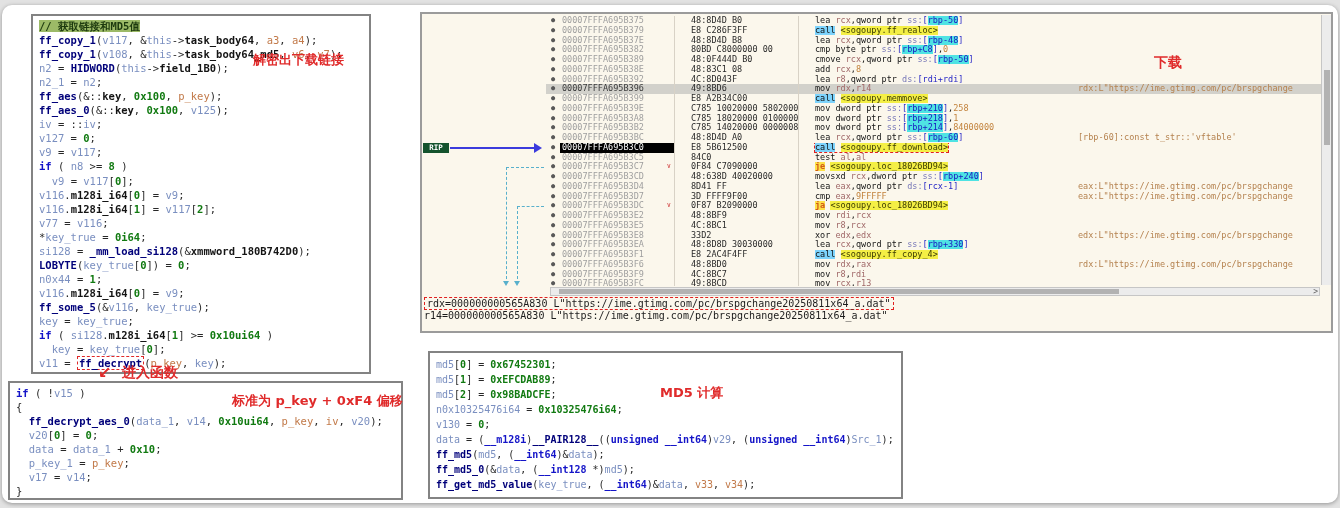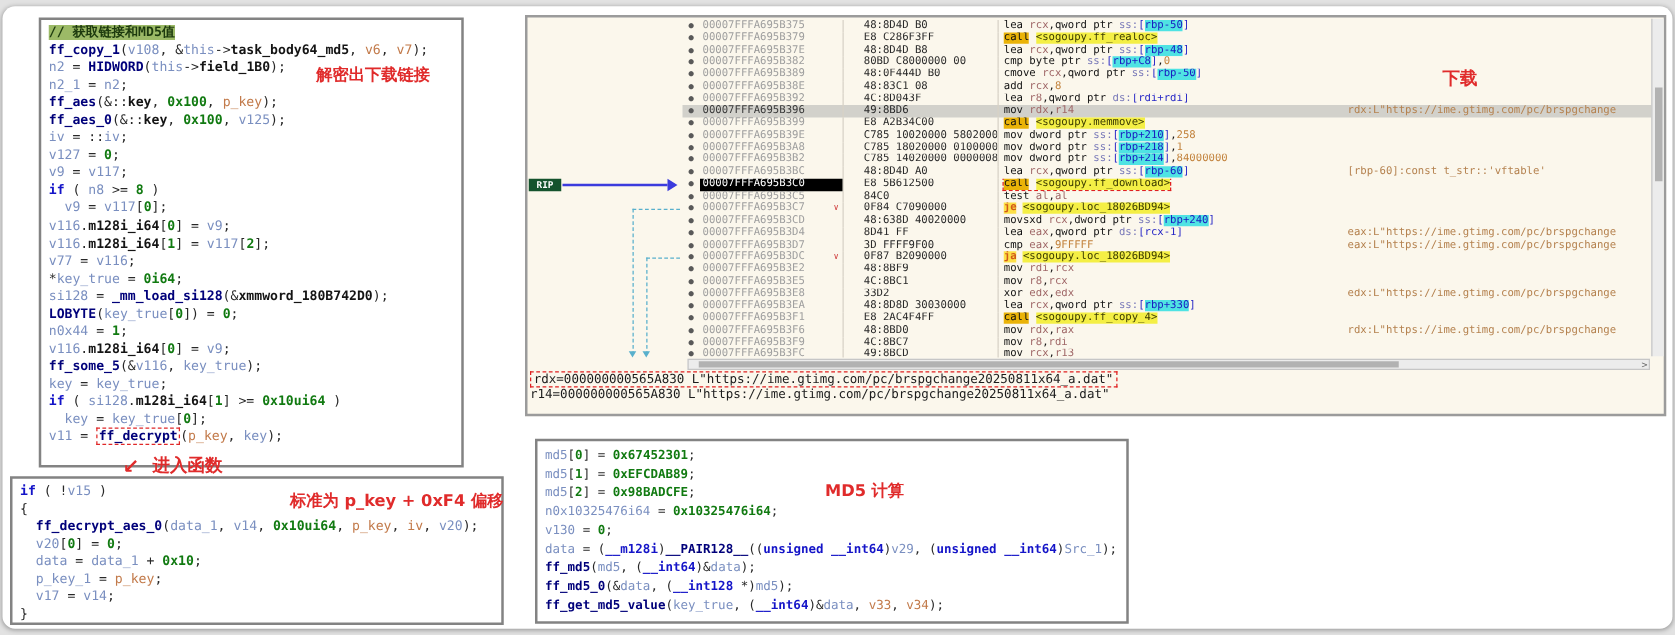--- a/index.html
+++ b/index.html
@@ -39,27 +39,27 @@
   .drow   { display:flex; height:9.75px; font-size:8.5px; line-height:9.75px; white-space:pre; }
   .drow-c { display:flex; flex:1; }
   .drow-c.sel { background:#d2d1cb; }
   .drow-c.sel .c-addr { color:#3a3a3a; }
   .c-gut   { width:124px; flex:none; }
   .c-dot   { width:14px; flex:none; text-align:center; color:#595959; font-size:7px; line-height:9.5px; }
   .c-addr  { width:114px; flex:none; color:#9f9f9f; padding-left:2px; position:relative; }
   .c-addr.rip { background:#000; color:#fff; }
   .jmark   { position:absolute; right:3px; top:0; color:#d04040; font-size:7px; }
   .c-bytes { width:124px; flex:none; border-left:1px solid #d8d2c6; padding-left:16px; color:#2a2a2a; overflow:hidden; }
-  .c-ins   { width:280px; flex:none; border-left:1px solid #d8d2c6; padding-left:4px; overflow:hidden; }
+  .c-ins   { width:280px; flex:none; border-left:1px solid #d8d2c6; padding-left:16px; overflow:hidden; }
   .c-cmt   { flex:1; color:#b5824f; overflow:hidden; }
   .dM { color:#141414; } .dR { color:#a06868; } .dP { color:#141414; }
   .dS { color:#7878b8; } .dB { color:#2626c6; }
   .dH { color:#1a1ac0; background:#4fe3e3; }
   .dN { color:#c2823c; }
-  .dC { color:#101010; background:#eab308;text-align:right; }
+  .dC { color:#101010; background:#7dd3fc;text-align:right; }
   .dT { color:#3c3c00; background:#f4ef45; }
   .dJ { color:#d05818; background:#fde047; font-weight:bold; }
   .boxed-ins { outline:1.5px dashed #e02020; }
 
   
   #rip-label { position:absolute; left:1px; top:129px; width:26px; height:10px; background:#14532d;
                color:#fff; font-size:7.5px; font-weight:bold; text-align:center; line-height:10px; z-index:4; }
   .rip-line  { position:absolute; left:28px; top:133px; width:84px; height:2px; background:#3b3bdd; z-index:4; }
   .rip-head  { position:absolute; left:112px; top:129px; width:0; height:0; z-index:4;
                border-left:8px solid #3b3bdd; border-top:5px solid transparent; border-bottom:5px solid transparent; }
@@ -84,20 +84,21 @@
   #info { position:absolute; left:2px; top:283px; font-size:10px; line-height:11px; color:#1c1c1c; white-space:pre; }
   .info-line.boxed { border:1px dashed #e02020; padding:0 2px; display:inline-block; }
 </style>
 </head>
 <body>
 
 <div class="canvas"></div>
 
 <div id="top-code" class="codebox">
     <div class="cl"><span class="tX">// 获取链接和MD5值</span></div>
+    <div class="cl"><span class="tF">ff_copy_1</span><span class="tP">(</span><span class="tL">v117</span><span class="tP">, &amp;</span><span class="tL">this</span><span class="tP">-&gt;</span><span class="tD">task_body64</span><span class="tP">, </span><span class="tA">a3</span><span class="tP">, </span><span class="tA">a4</span><span class="tP">);</span></div>
     <div class="cl"><span class="tF">ff_copy_1</span><span class="tP">(</span><span class="tL">v108</span><span class="tP">, &amp;</span><span class="tL">this</span><span class="tP">-&gt;</span><span class="tD">task_body64_md5</span><span class="tP">, </span><span class="tA">v6</span><span class="tP">, </span><span class="tA">v7</span><span class="tP">);</span></div>
     <div class="cl"><span class="tL">n2</span><span class="tP"> = </span><span class="tF">HIDWORD</span><span class="tP">(</span><span class="tL">this</span><span class="tP">-&gt;</span><span class="tD">field_1B0</span><span class="tP">);</span></div>
     <div class="cl"><span class="tL">n2_1</span><span class="tP"> = </span><span class="tL">n2</span><span class="tP">;</span></div>
     <div class="cl"><span class="tF">ff_aes</span><span class="tP">(&amp;::</span><span class="tD">key</span><span class="tP">, </span><span class="tG">0x100</span><span class="tP">, </span><span class="tA">p_key</span><span class="tP">);</span></div>
     <div class="cl"><span class="tF">ff_aes_0</span><span class="tP">(&amp;::</span><span class="tD">key</span><span class="tP">, </span><span class="tG">0x100</span><span class="tP">, </span><span class="tL">v125</span><span class="tP">);</span></div>
     <div class="cl"><span class="tL">iv</span><span class="tP"> = ::</span><span class="tL">iv</span><span class="tP">;</span></div>
     <div class="cl"><span class="tL">v127</span><span class="tP"> = </span><span class="tG">0</span><span class="tP">;</span></div>
     <div class="cl"><span class="tL">v9</span><span class="tP"> = </span><span class="tL">v117</span><span class="tP">;</span></div>
     <div class="cl"><span class="tK">if</span><span class="tP"> ( </span><span class="tL">n8</span><span class="tP"> &gt;= </span><span class="tG">8</span><span class="tP"> )</span></div>
     <div class="cl"><span class="tP">  </span><span class="tL">v9</span><span class="tP"> = </span><span class="tL">v117</span><span class="tP">[</span><span class="tG">0</span><span class="tP">];</span></div>

